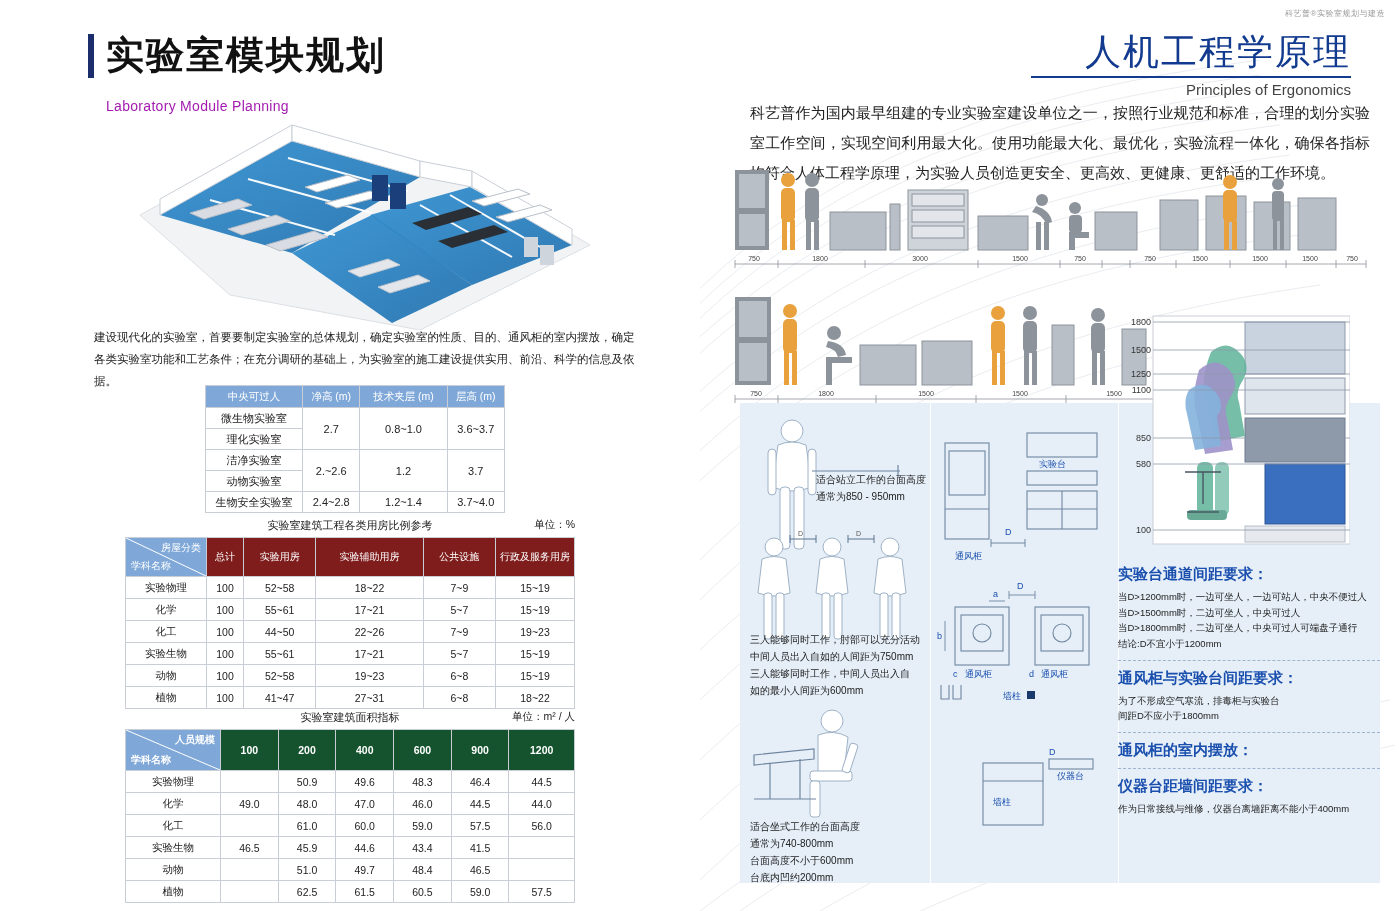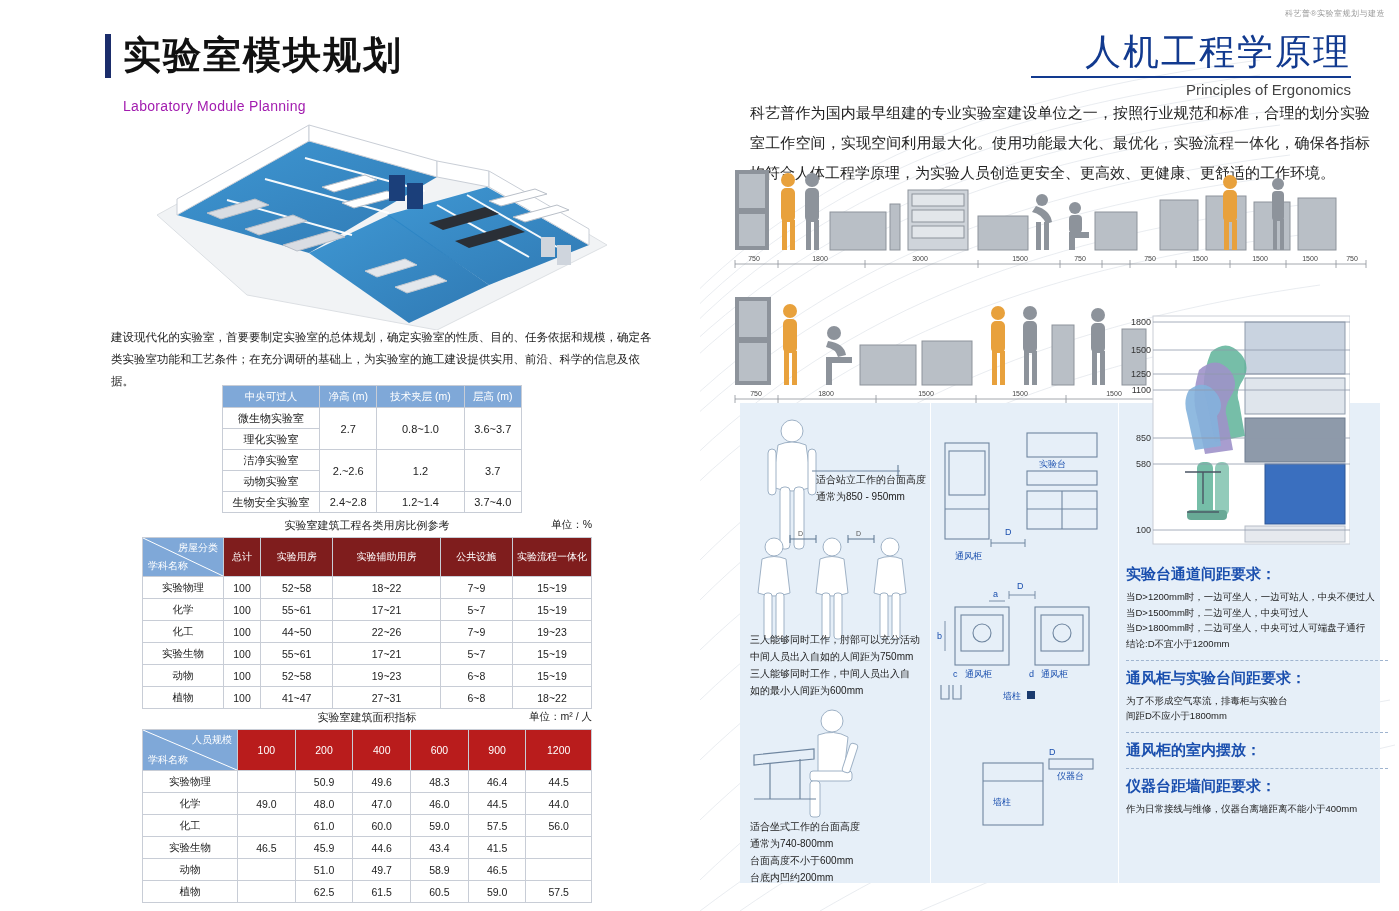--- a/index.html
+++ b/index.html
@@ -15,21 +15,21 @@
 
   
   .swirl{position:absolute;left:700px;top:0;width:699px;height:911px;overflow:hidden;z-index:0;}
   .swirl svg{position:absolute;left:0;top:0;}
 
   .corner-note{
     position:absolute;right:14px;top:8px;font-size:8px;color:#9a9a9a;letter-spacing:.5px;
   }
 
   
-  .left{position:absolute;left:17px;top:0;width:700px;height:657px;z-index:2;}
+  .left{position:absolute;left:0;top:0;width:700px;height:657px;z-index:2;}
   .title-block{position:absolute;left:88px;top:34px;}
   .title-cn{
     font-size:38px;font-weight:bold;color:#111;letter-spacing:2px;
     border-left:6px solid #1b2d6b;padding-left:12px;line-height:1.15;
   }
   .title-en{
     font-size:14px;color:#a21caf;padding-left:18px;margin-top:20px;letter-spacing:.3px;
   }
 
   
@@ -63,21 +63,21 @@
   }
   .split-head .tr{position:absolute;right:5px;top:3px;font-size:10px;}
   .split-head .bl{position:absolute;left:5px;bottom:3px;font-size:10px;}
   .split-head .diag{position:absolute;left:0;top:0;width:100%;height:100%;}
 
   
   .tbl3{position:absolute;left:125px;top:710px;width:450px;border-radius:12px;}
   .tbl3 .cap{font-size:11px;text-align:center;color:#222;margin-bottom:4px;}
   .tbl3 .unit{position:absolute;right:0;top:0;font-size:10.5px;color:#222;}
   .tbl3 table{width:450px;}
-  .tbl3 th{background:#b91c1c;color:#fff;font-weight:normal;font-size:10.5px;height:20px;}
+  .tbl3 th{background:#14532d;color:#fff;font-weight:bold;font-size:10.5px;height:20px;}
   .tbl3 td{height:21px;background:#fff;font-size:10.5px;}
 
   
   .right{position:absolute;left:700px;top:0;width:699px;height:911px;z-index:2;}
   .r-title{position:absolute;right:48px;top:32px;text-align:right;}
   .r-title-cn{font-size:36px;font-weight:normal;color:#123a8f;letter-spacing:2px;line-height:1.1;}
   .r-title-ln{width:320px;height:2px;background:#123a8f;margin:4px 0 3px auto;}
   .r-title-en{font-size:15px;color:#444;}
 
   .r-lead{
@@ -191,21 +191,21 @@
           <rect x="252" y="80" width="16" height="26" fill="#1b3f7a"></rect>
           <rect x="270" y="88" width="16" height="26" fill="#1b3f7a"></rect>
           <polygon points="228,176 268,164 280,170 240,182" fill="#e3e7ec" stroke="#c3c9d1"></polygon>
           <polygon points="258,192 298,180 310,186 270,198" fill="#e3e7ec" stroke="#c3c9d1"></polygon>
           <rect x="404" y="142" width="14" height="20" fill="#cfd5dd"></rect>
           <rect x="420" y="150" width="14" height="20" fill="#cfd5dd"></rect>
         </g>
       </svg>
     </div>
 
-    <div class="lead-text">建设现代化的实验室，首要要制定实验室的总体规划，确定实验室的性质、目的、任务依据和规模，确定各类实验室功能和工艺条件；在充分调研的基础上，为实验室的施工建设提供实用、前沿、科学的信息及依据。</div>
+    <div class="lead-text">建设现代化的实验室，首要要制定实验室的总体规划，确定实验室的性质、目的、通风柜的室内摆放，确定各类实验室功能和工艺条件；在充分调研的基础上，为实验室的施工建设提供实用、前沿、科学的信息及依据。</div>
 
     <div class="tbl1">
       <table class="t">
         <thead>
           <tr>
             <th>中央可过人</th>
             <th>净高 (m)</th>
             <th>技术夹层 (m)</th>
             <th>层高 (m)</th>
           </tr>
@@ -251,21 +251,21 @@
                     <line x1="0" y1="0" x2="80" y2="38" stroke="#ffffff" stroke-width="1"></line>
                   </svg>
                 <span class="tr">房屋分类</span>
                 <span class="bl">学科名称</span>
               </div>
             </th>
             <th>总计</th>
             <th>实验用房</th>
             <th>实验辅助用房</th>
             <th>公共设施</th>
-            <th style="width:78px">实验流程一体化</th>
+            <th style="width:78px">行政及服务用房</th>
           </tr>
         </thead>
         <tbody>
           <tr>
               <td>实验物理</td>
               <td>100</td>
               <td>52~58</td>
               <td>18~22</td>
               <td>7~9</td>
               <td>15~19</td>
@@ -372,21 +372,21 @@
               <td>44.6</td>
               <td>43.4</td>
               <td>41.5</td>
               <td></td>
             </tr>
           <tr>
               <td>动物</td>
               <td></td>
               <td>51.0</td>
               <td>49.7</td>
-              <td>58.9</td>
+              <td>48.4</td>
               <td>46.5</td>
               <td></td>
             </tr>
           <tr>
               <td>植物</td>
               <td></td>
               <td>62.5</td>
               <td>61.5</td>
               <td>60.5</td>
               <td>59.0</td>
@@ -759,21 +759,21 @@
           <text x="26" y="41">1500</text>
           <text x="26" y="65">1250</text>
           <text x="26" y="81">1100</text>
           <text x="26" y="129">850</text>
           <text x="26" y="155">580</text>
           <text x="26" y="221">100</text>
         </g>
       </svg>
     </div>
 
-    <div class="adv" style="left:418px;top:565px;width:262px;padding-left:8px;">
+    <div class="adv" style="left:418px;top:565px;width:262px;">
       <h3>实验台通道间距要求：</h3>
       <p style="white-space:pre-line">当D&gt;1200mm时，一边可坐人，一边可站人，中央不便过人
 当D&gt;1500mm时，二边可坐人，中央可过人
 当D&gt;1800mm时，二边可坐人，中央可过人可端盘子通行
 结论:D不宜小于1200mm</p>
       <div class="sep"></div>
       <h3>通风柜与实验台间距要求：</h3>
       <p style="white-space:pre-line">为了不形成空气寒流，排毒柜与实验台
 间距D不应小于1800mm</p>
       <div class="sep"></div>

